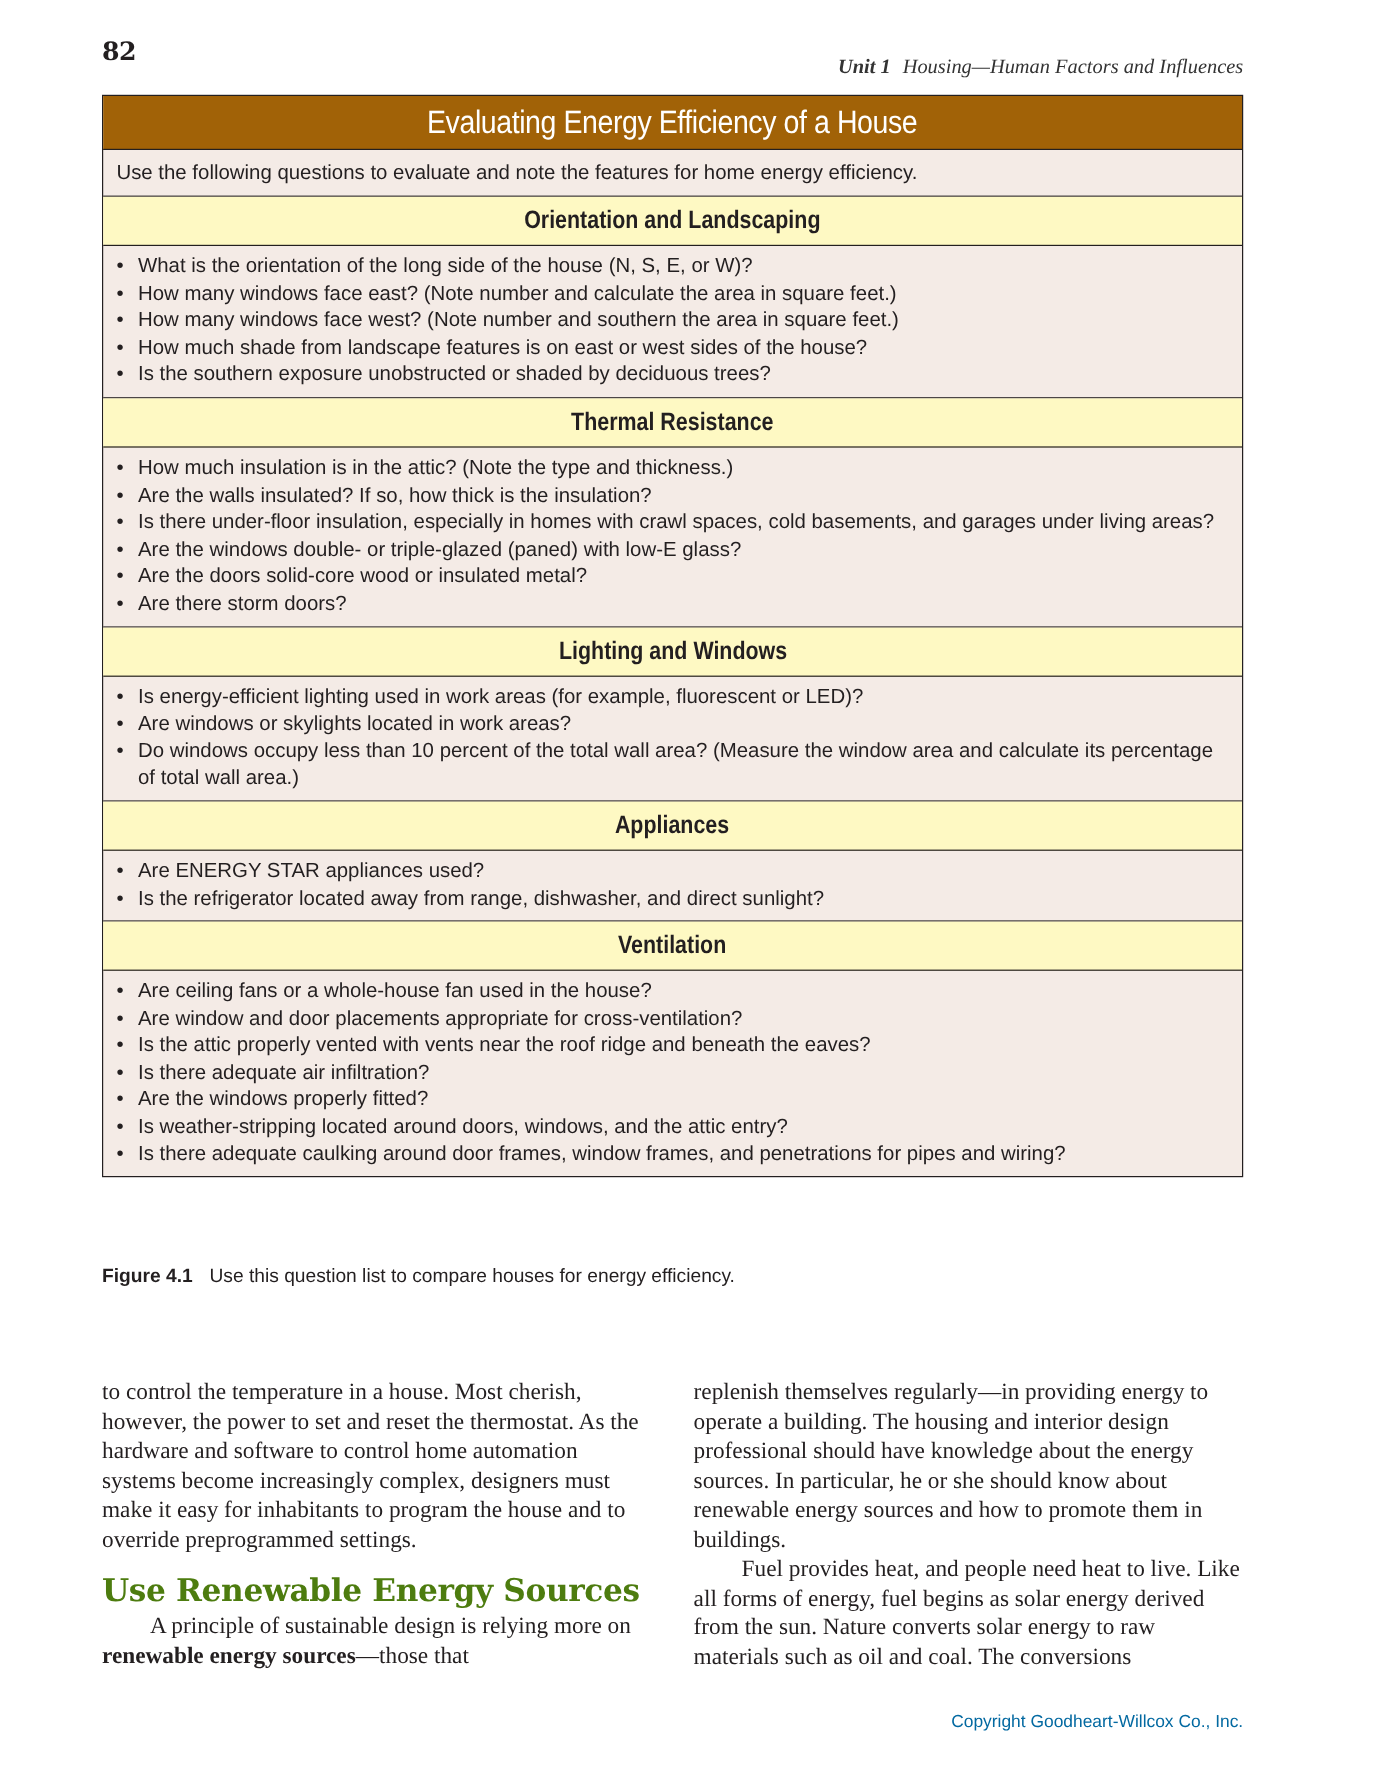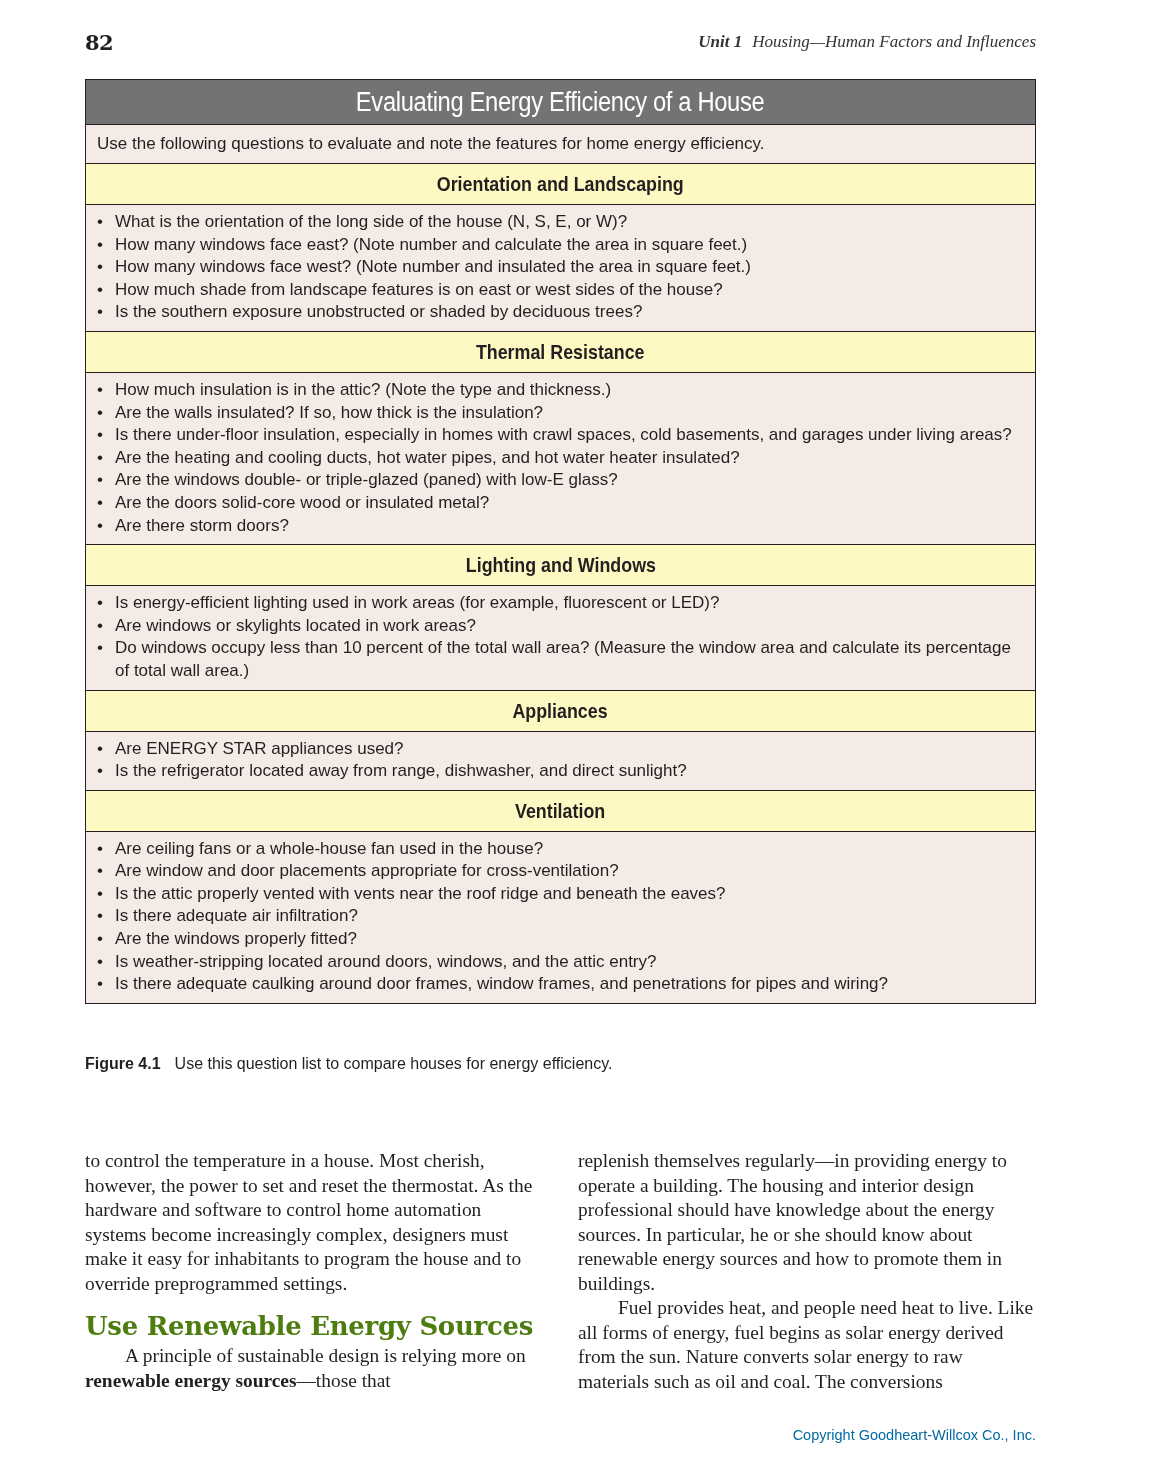--- a/index.html
+++ b/index.html
@@ -1,24 +1,24 @@
 <!DOCTYPE html>
 <html><head>
 <meta charset="utf-8">
 <style>
   html, body { margin: 0; padding: 0; background: #ffffff; }
   body { width: 1156px; height: 1479px; position: relative; overflow: hidden; color: #231f20; }
 
   .running-head { position: absolute; top: 28px; left: 85px; right: 120px; height: 30px; }
   .page-number { position: absolute; left: 0; top: 2px; font-family: "DejaVu Serif", serif; font-weight: bold; font-size: 21px; letter-spacing: -0.5px; }
-  .unit-head { position: absolute; right: 0; top: 4px; font-family: "Liberation Serif", serif; font-style: italic; font-size: 17px; color: #333; }
+  .unit-head { position: absolute; right: 0; top: 18px; font-family: "Liberation Serif", serif; font-style: italic; font-size: 17px; color: #333; }
   .unit-head .unit-label { font-weight: bold; margin-right: 10px; }
 
   .figure-box { position: absolute; top: 79px; left: 85px; width: 949px; border: 1px solid #231f20; background: #f4ebe6; }
-  .figure-title { background: #737373; color: #ffffff; text-align: center; font-family: "Liberation Sans", sans-serif; font-size: 27px; height: 44px; line-height: 44px; border-bottom: 1px solid #231f20; transform-origin: center; letter-spacing: -0.4px; }
+  .figure-title { background: #a16207; color: #ffffff; text-align: center; font-family: "Liberation Sans", sans-serif; font-size: 27px; height: 44px; line-height: 44px; border-bottom: 1px solid #231f20; transform-origin: center; letter-spacing: -0.4px; }
   .figure-title span { display: inline-block; transform: scaleX(0.88); }
   .intro { font-family: "Liberation Sans", sans-serif; font-size: 17px; padding: 8px 11px 8px 11px; line-height: 22px; border-bottom: 1px solid #231f20; }
   .section-header { background: #fef9c3; text-align: center; font-family: "Liberation Sans", sans-serif; font-weight: bold; font-size: 21px; height: 40px; line-height: 40px; border-bottom: 1px solid #231f20; }
   .section-header span { display: inline-block; transform: scaleX(0.85); }
   .section-body { padding: 6px 11px 7px 11px; border-bottom: 1px solid #231f20; }
   .section-body:last-child { border-bottom: none; }
   .bullet-list { list-style: none; margin: 0; padding: 0; }
   .bullet-item { position: relative; padding-left: 18px; font-family: "Liberation Sans", sans-serif; font-size: 17px; line-height: 22.6px; }
   .bullet-item::before { content: "•"; position: absolute; left: 0; top: 0; }
 
@@ -46,33 +46,32 @@
 
 <div class="figure-box">
   <div class="figure-title"><span>Evaluating Energy Efficiency of a House</span></div>
   <div class="intro">Use the following questions to evaluate and note the features for home energy efficiency.</div>
 
   <div class="section-header"><span>Orientation and Landscaping</span></div>
   <div class="section-body">
     <ul class="bullet-list">
       <li class="bullet-item">What is the orientation of the long side of the house (N, S, E, or W)?</li>
       <li class="bullet-item">How many windows face east? (Note number and calculate the area in square feet.)</li>
-      <li class="bullet-item">How many windows face west? (Note number and insulated the area in square feet.)</li>
+      <li class="bullet-item">How many windows face west? (Note number and southern the area in square feet.)</li>
       <li class="bullet-item">How much shade from landscape features is on east or west sides of the house?</li>
       <li class="bullet-item">Is the southern exposure unobstructed or shaded by deciduous trees?</li>
     </ul>
   </div>
 
   <div class="section-header"><span>Thermal Resistance</span></div>
   <div class="section-body">
     <ul class="bullet-list">
       <li class="bullet-item">How much insulation is in the attic? (Note the type and thickness.)</li>
       <li class="bullet-item">Are the walls insulated? If so, how thick is the insulation?</li>
       <li class="bullet-item">Is there under-floor insulation, especially in homes with crawl spaces, cold basements, and garages under living areas?</li>
-      <li class="bullet-item">Are the heating and cooling ducts, hot water pipes, and hot water heater insulated?</li>
       <li class="bullet-item">Are the windows double- or triple-glazed (paned) with low-E glass?</li>
       <li class="bullet-item">Are the doors solid-core wood or insulated metal?</li>
       <li class="bullet-item">Are there storm doors?</li>
     </ul>
   </div>
 
   <div class="section-header"><span>Lighting and Windows</span></div>
   <div class="section-body">
     <ul class="bullet-list">
       <li class="bullet-item">Is energy-efficient lighting used in work areas (for example, fluorescent or LED)?</li>

